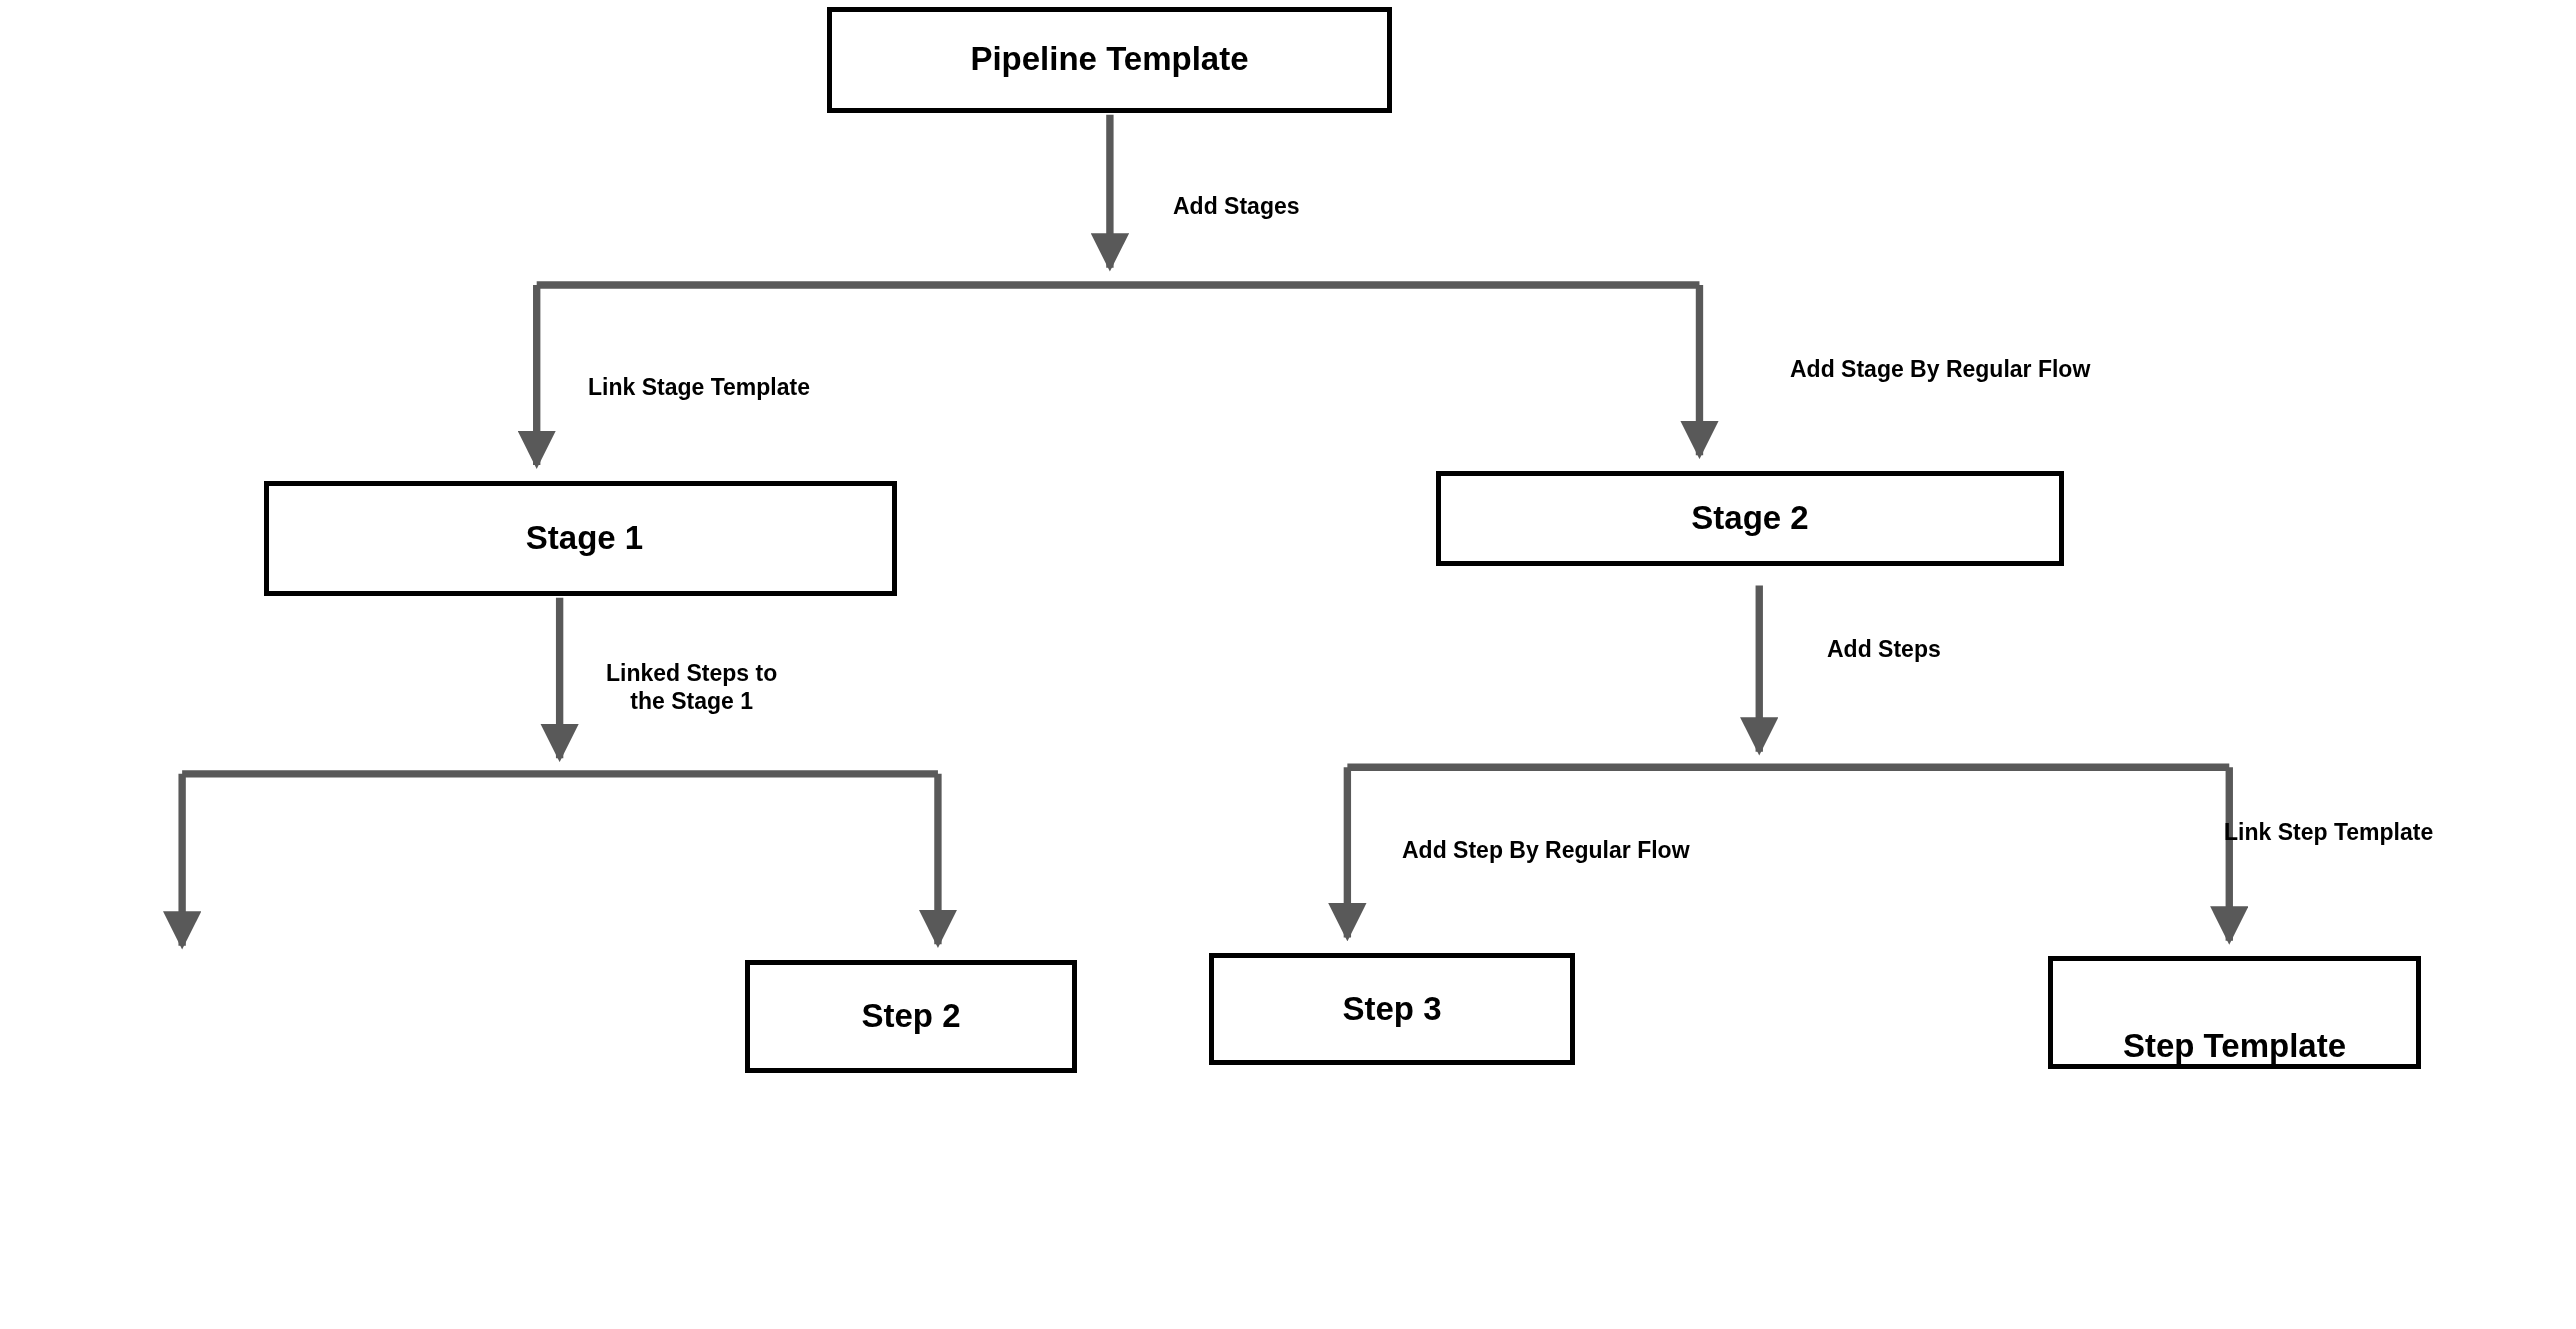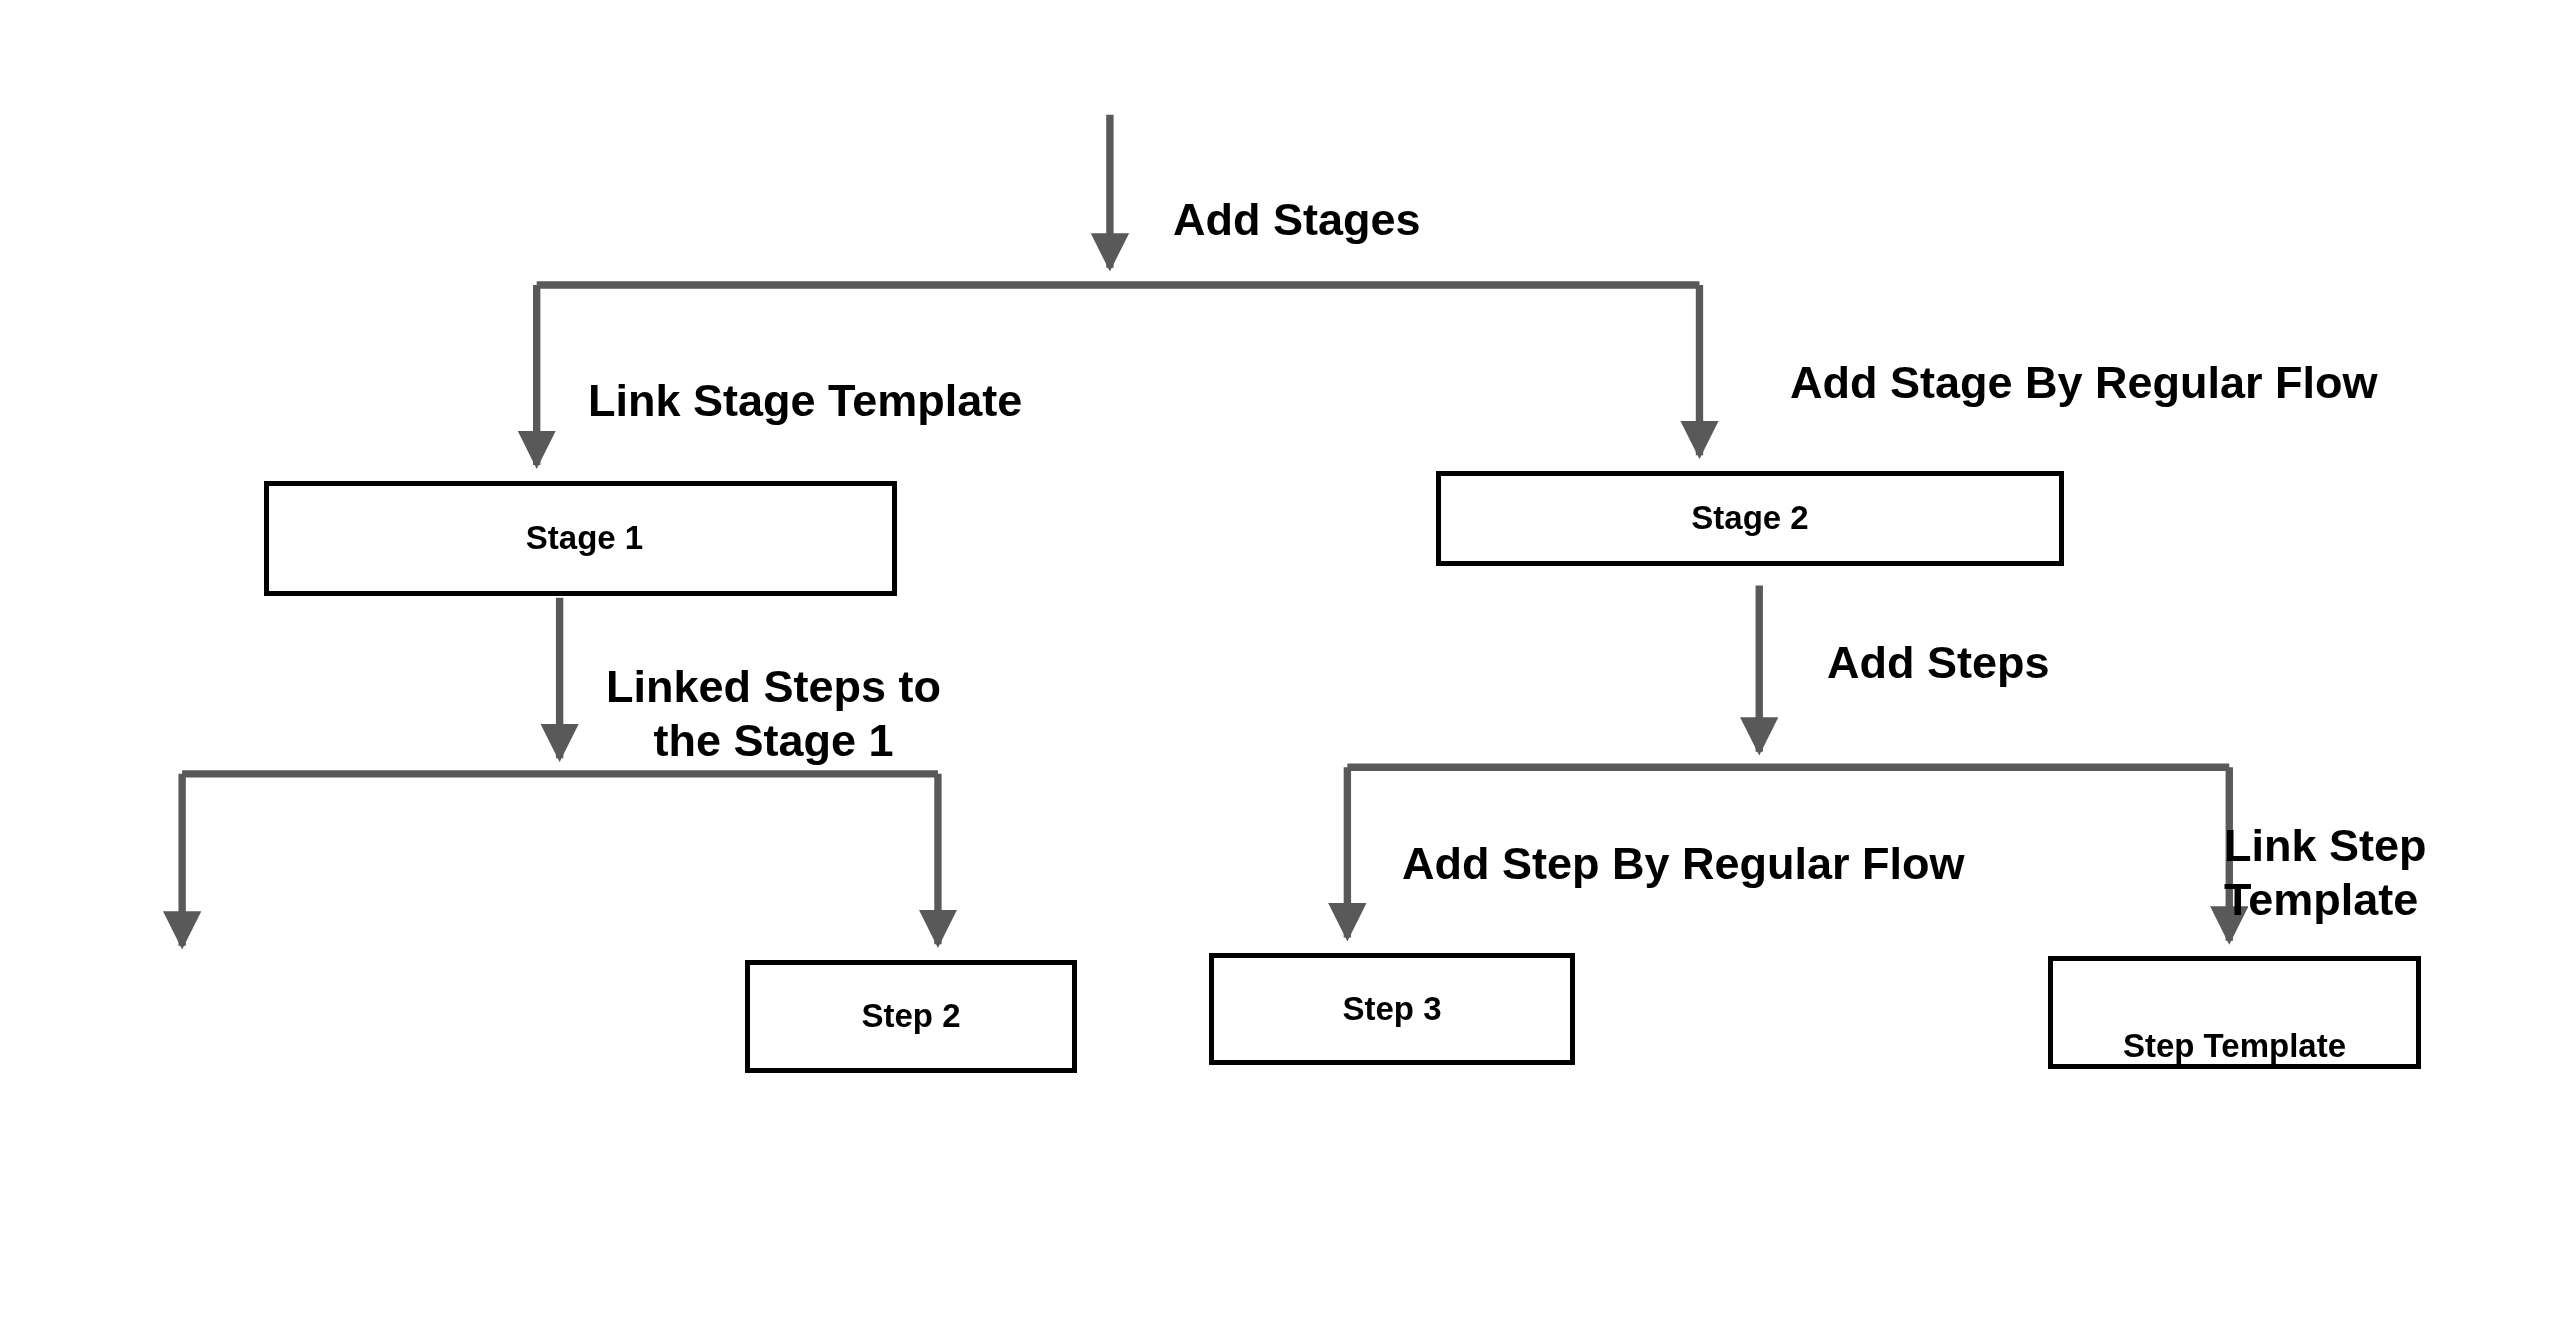--- a/index.html
+++ b/index.html
@@ -40,21 +40,21 @@
     font-size: 33px;
     color: #000000;
     line-height: 1.1;
     text-align: center;
     white-space: nowrap;
   }
   .edge-label {
     position: absolute;
     font-family: "Liberation Sans", sans-serif;
     font-weight: bold;
-    font-size: 45px;
+    font-size: 23px;
     color: #000000;
     line-height: 1.2;
     white-space: pre-line;
     z-index: 6;
   }
 </style>
 </head>
 <body>
 
 <div id="canvas">
@@ -108,20 +108,23 @@
 
     <g>
       <path d="M 1645 937 L 1645 1145" stroke="#595959" stroke-width="9" fill="none" marker-end="url(#arrow)"></path>
     </g>
 
     <g>
       <path d="M 2722 937 L 2722 1149" stroke="#595959" stroke-width="9" fill="none" marker-end="url(#arrow)"></path>
     </g>
   </svg>
 
+  <div class="node" style="left:827px; top:6.6px; width:565px; height:106px;">
+    <span class="node-label">Pipeline Template</span>
+  </div>
 
   <div class="node" style="left:264px; top:481px; width:633px; height:115px;padding-left:8px;">
     <span class="node-label">Stage 1</span>
   </div>
 
   <div class="node" style="left:1436px; top:471px; width:628px; height:95px;">
     <span class="node-label">Stage 2</span>
   </div>
 
 

